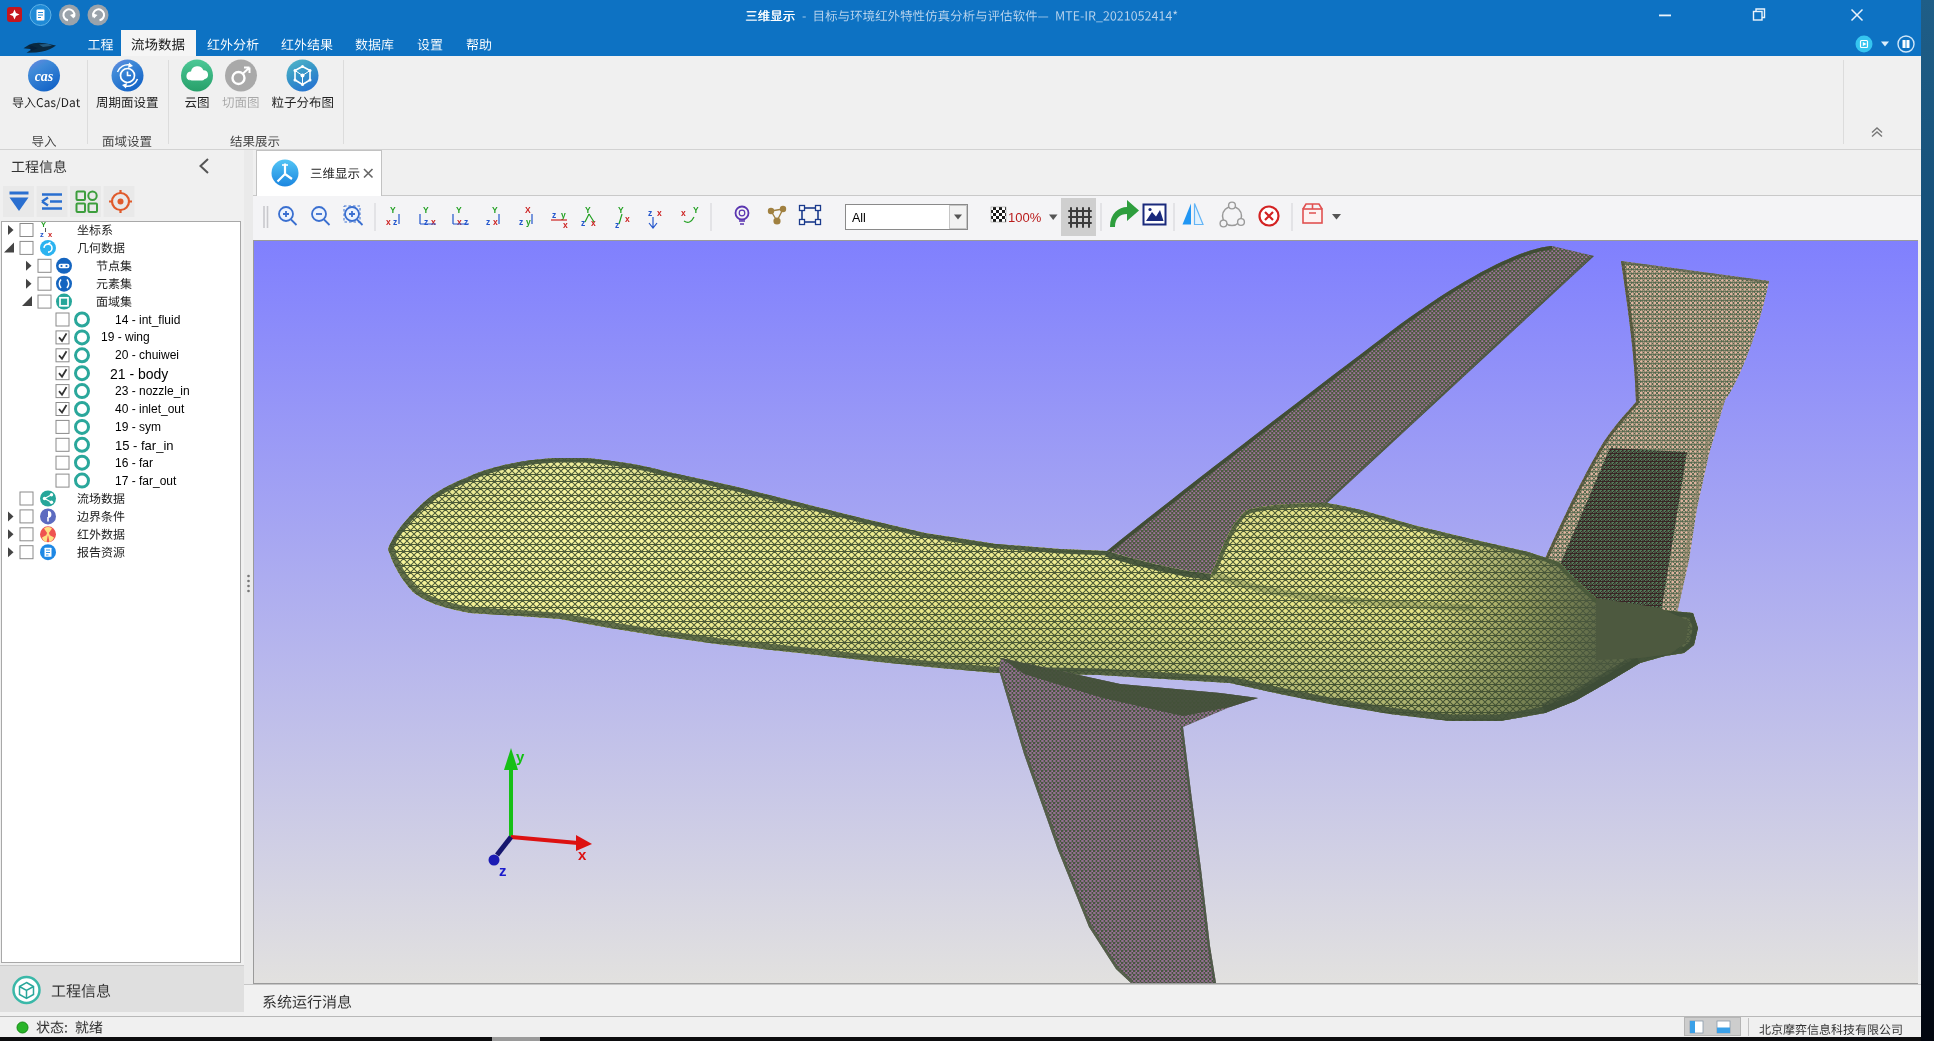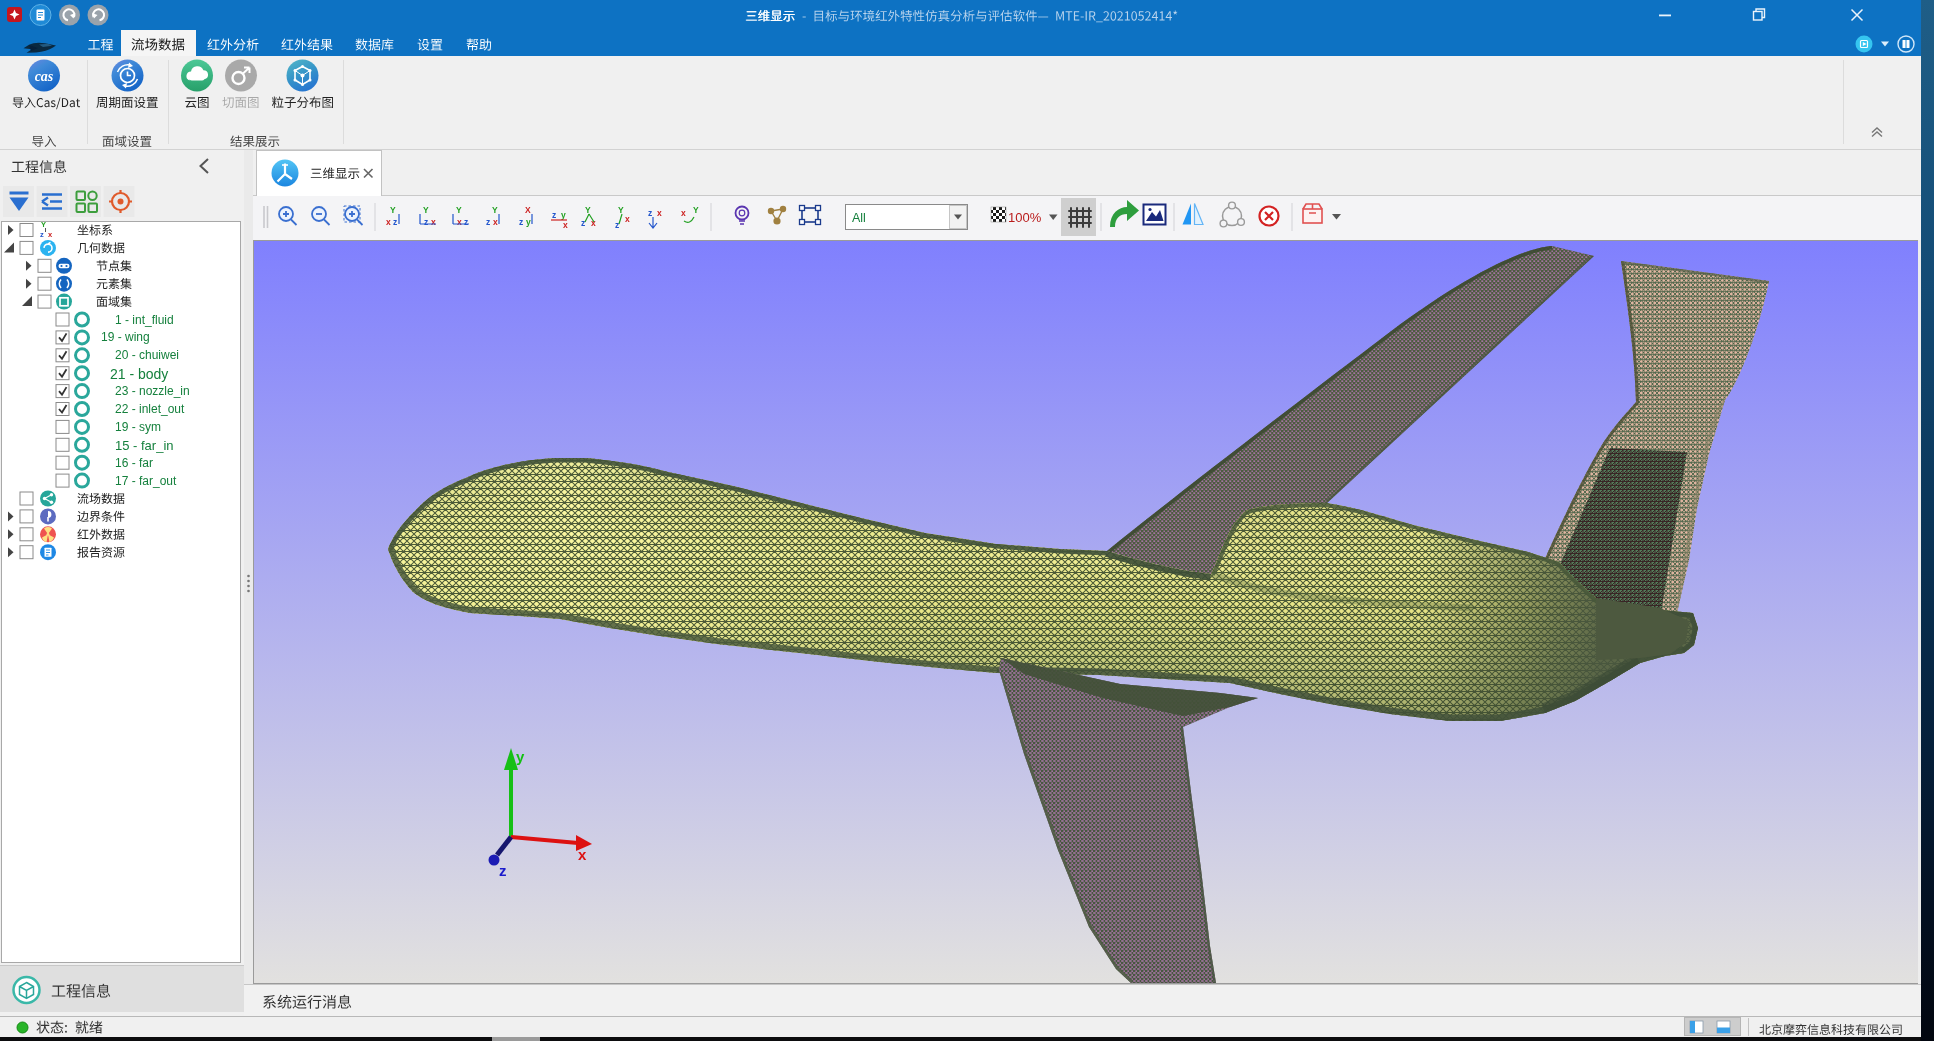--- a/index.html
+++ b/index.html
@@ -15,21 +15,21 @@
 #lfooter{left:0;top:965px;width:244px;height:47px;background:#dfdfdf;border-top:1px solid #c8c8c8}
 #splitter{left:244px;top:150px;width:9px;height:866px;background:#eaeaea}
 #tabbar{left:253px;top:150px;width:1668px;height:46px;background:#f0f0f0;border-bottom:1px solid #c9c9c9}
 #vtab{left:256px;top:150px;width:126px;height:46px;background:#fff;border:1px solid #c2c2c2;border-bottom:none}
 #vtoolbar{left:253px;top:196px;width:1668px;height:44px;background:#f4f4f6}
 #canvas3d{left:253px;top:240px;width:1665px;height:744px;border:1px solid #9a9a9a;border-right:none;background:linear-gradient(180deg,#8080fe 0%,#e2e1df 100%)}
 #msgbar{left:244px;top:984px;width:1677px;height:32px;background:#f1f1f1;border-top:1px solid #c6c6c6}
 #statusbar{left:0;top:1016px;width:1921px;height:21px;background:#f0f0f0;border-top:1px solid #b8b8b8}
 #bottomstrip{left:0;top:1037px;width:1921px;height:4px;background:#0c0c0e}
 #desktop{left:1921px;top:0;width:13px;height:1041px;background:linear-gradient(180deg,#1f5e87 0%,#1a567f 12%,#134a74 28%,#0a3558 50%,#051f3a 72%,#030f20 88%,#02060f 100%)}
-.latin{position:absolute;color:#15803d;white-space:pre}
+.latin{position:absolute;color:#000000;white-space:pre}
 #statico{left:1684px;top:1017px;width:57px;height:19px;background:#cdcdcd;border:1px solid #b5b5b5}
 </style></head>
 <body>
 <div id="app">
   <div id="titlebar" class="abs"></div>
   <div id="menubar" class="abs"></div>
   <div id="seltab" class="abs"></div>
   <div id="ribbon" class="abs"></div>
   <div class="abs rsep" style="left:87px"></div>
   <div class="abs rsep" style="left:168px"></div>
@@ -508,26 +508,26 @@
         <circle cx="248.5" cy="581" r="1.3"></circle>
         <circle cx="248.5" cy="586" r="1.3"></circle>
         <circle cx="248.5" cy="591" r="1.3"></circle>
       </g>
 
     <circle cx="26.5" cy="990" r="13" fill="#fff" stroke="#3ab8a8" stroke-width="2.5"></circle>
     <path d="M26.5 982.5 L33.5 986.5 V994.5 L26.5 998.5 L19.5 994.5 V986.5 Z M19.5 986.5 L26.5 990.5 L33.5 986.5 M26.5 990.5 V998.5" stroke="#2aa79b" stroke-width="1.5" fill="none"></path>
   </svg>
   <div class="latin" style="left:852px;top:211px;font-size:12.5px;z-index:12">All</div>
   <div class="latin" style="left:1008px;top:210px;font-size:13px;color:#b91c1c;z-index:12">100%</div>
-  <div class="latin" style="left:115px;top:312.5px;font-size:12px;z-index:12">1 - int_fluid</div>
+  <div class="latin" style="left:115px;top:312.5px;font-size:12px;z-index:12">14 - int_fluid</div>
   <div class="latin" style="left:101px;top:330.4px;font-size:12px;z-index:12">19 - wing</div>
   <div class="latin" style="left:115px;top:348.3px;font-size:12px;z-index:12">20 - chuiwei</div>
   <div class="latin" style="left:110px;top:366.2px;font-size:14px;z-index:12">21 - body</div>
   <div class="latin" style="left:115px;top:384.1px;font-size:12px;z-index:12">23 - nozzle_in</div>
-  <div class="latin" style="left:115px;top:402px;font-size:12px;z-index:12">22 - inlet_out</div>
+  <div class="latin" style="left:115px;top:402px;font-size:12px;z-index:12">40 - inlet_out</div>
   <div class="latin" style="left:115px;top:419.9px;font-size:12px;z-index:12">19 - sym</div>
   <div class="latin" style="left:115px;top:437.8px;font-size:13px;z-index:12">15 - far_in</div>
   <div class="latin" style="left:115px;top:455.7px;font-size:12px;z-index:12">16 - far</div>
   <div class="latin" style="left:115px;top:473.6px;font-size:12px;z-index:12">17 - far_out</div>
   <svg width="1934" height="1041" viewBox="0 0 1934 1041" style="position:absolute;left:0;top:0;pointer-events:none;z-index:60">
       <defs>
         <path id="q4e09" d="M123 743V667H879V743ZM187 416V341H801V416ZM65 69V-7H934V69Z"></path>
         <path id="q7ef4" d="M45 53 59 -18C151 6 274 36 391 66L384 130C258 101 130 70 45 53ZM660 809C687 764 717 705 727 665L795 696C782 734 753 791 723 835ZM61 423C76 430 99 436 222 452C179 387 140 335 121 315C91 278 68 252 46 248C55 230 66 197 69 182C89 194 123 204 366 252C365 267 365 296 367 314L170 279C248 371 324 483 389 596L329 632C309 593 287 553 263 516L133 502C192 589 249 701 292 808L224 838C186 718 116 587 93 553C72 520 55 495 38 492C47 473 58 438 61 423ZM697 396V267H536V396ZM546 835C512 719 441 574 361 481C373 465 391 433 399 416C422 442 444 471 465 502V-81H536V-8H957V62H767V199H919V267H767V396H917V464H767V591H942V659H554C579 711 601 764 619 814ZM697 464H536V591H697ZM697 199V62H536V199Z"></path>
         <path id="q663e" d="M244 570H757V466H244ZM244 731H757V628H244ZM171 791V405H833V791ZM820 330C787 266 727 180 682 126L740 97C786 151 842 230 885 300ZM124 297C165 233 213 145 236 93L297 123C275 174 224 260 183 322ZM571 365V39H423V365H352V39H40V-33H960V39H643V365Z"></path>
         <path id="q793a" d="M234 351C191 238 117 127 35 56C54 46 88 24 104 11C183 88 262 207 311 330ZM684 320C756 224 832 94 859 10L934 44C904 129 826 255 753 349ZM149 766V692H853V766ZM60 523V449H461V19C461 3 455 -1 437 -2C418 -3 352 -3 284 0C296 -23 308 -56 311 -79C400 -79 459 -78 494 -66C530 -53 542 -31 542 18V449H941V523Z"></path>

